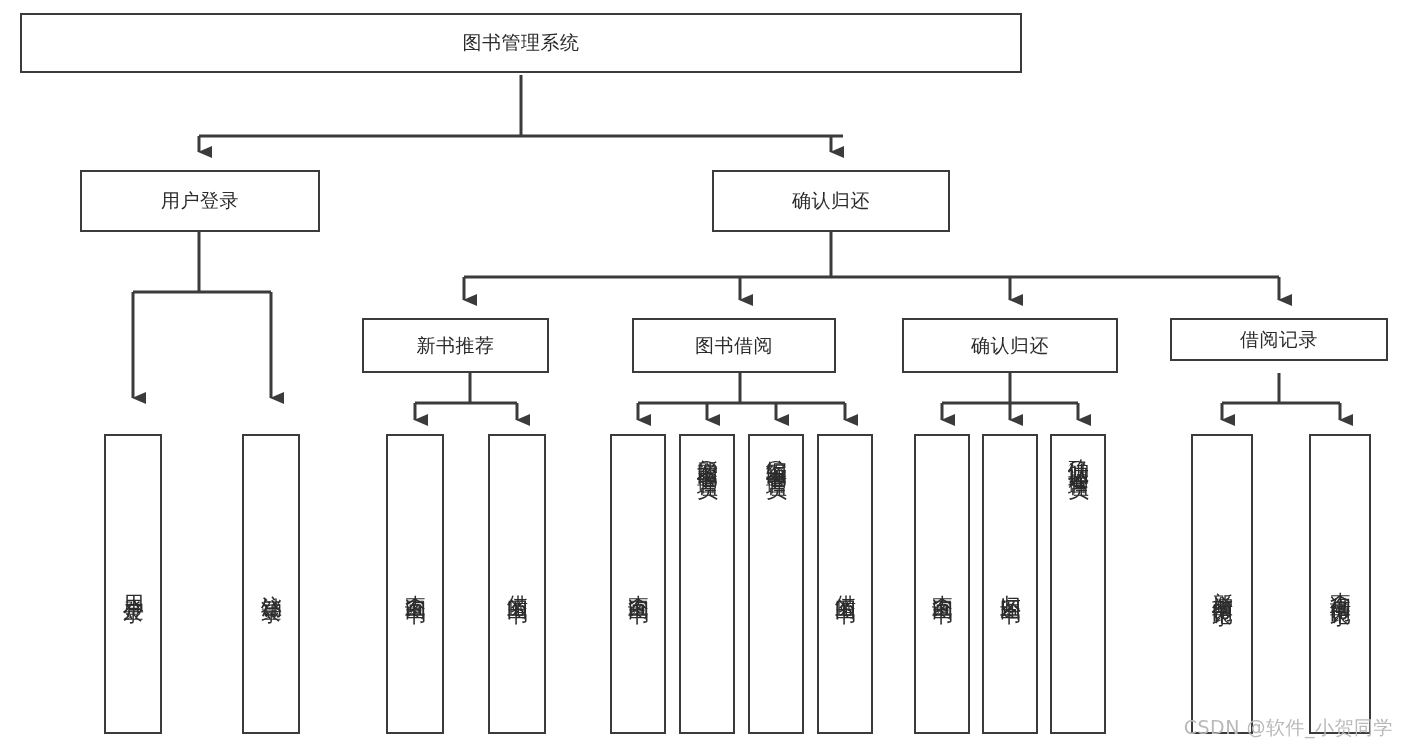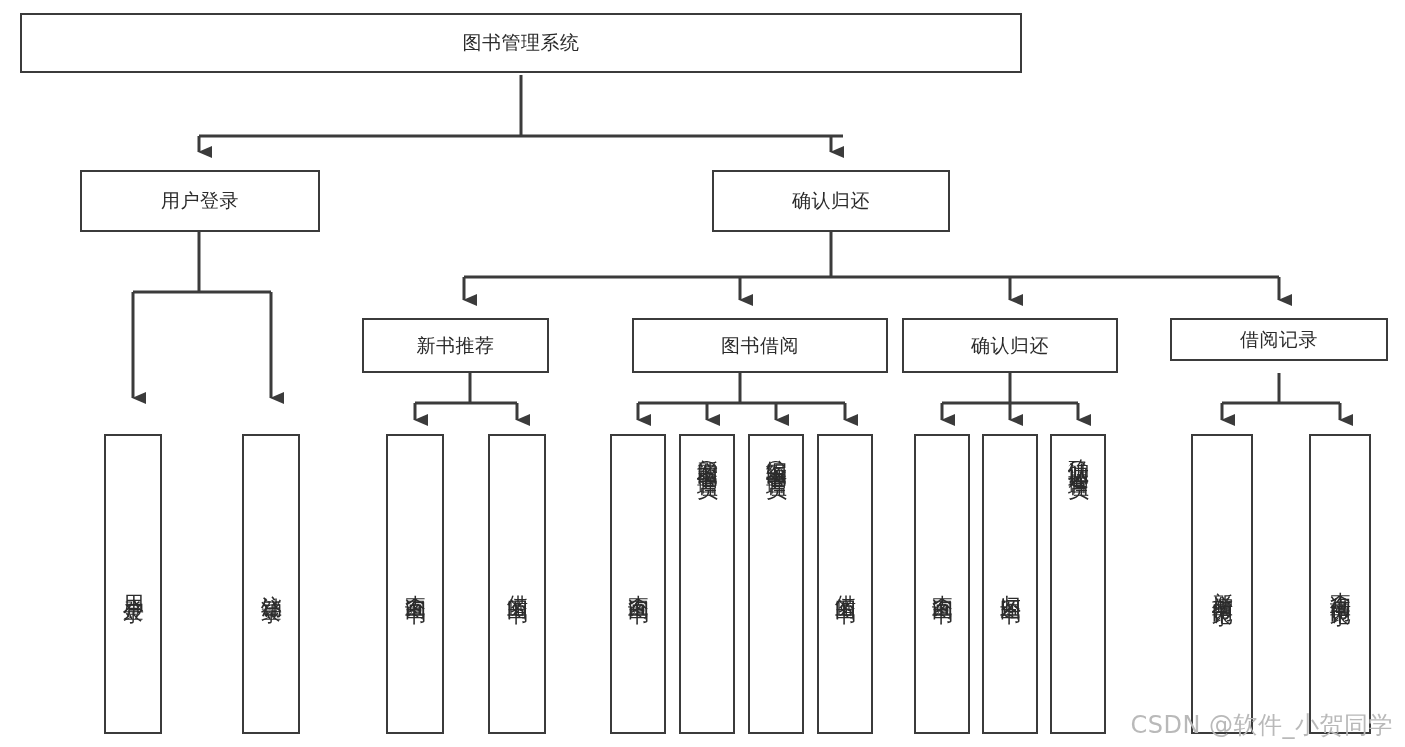--- a/index.html
+++ b/index.html
@@ -53,21 +53,21 @@
     justify-content: flex-start;
   }
   .node-label {
     display: block;
     white-space: nowrap;
   }
   .watermark {
     position: absolute;
     right: 12px;
     bottom: 6px;
-    font-size: 24px;
+    font-size: 19px;
     color: #b9b9b9;
     white-space: nowrap;
     letter-spacing: 0.5px;
     pointer-events: none;
   }
 </style>
 </head>
 <body>
 
 <div id="diagram-root">
@@ -129,21 +129,21 @@
   <div class="node horiz" style="left:80px; top:170px; width:240px; height:62px;">
     <span class="node-label">用户登录</span>
   </div>
   <div class="node horiz" style="left:712px; top:170px; width:238px; height:62px;">
     <span class="node-label">确认归还</span>
   </div>
 
   <div class="node horiz" style="left:362px; top:318px; width:187px; height:55px;">
     <span class="node-label">新书推荐</span>
   </div>
-  <div class="node horiz" style="left:632px; top:318px; width:256px; height:55px;">
+  <div class="node horiz" style="left:632px; top:318px; width:204px; height:55px;">
     <span class="node-label">图书借阅</span>
   </div>
   <div class="node horiz" style="left:902px; top:318px; width:216px; height:55px;">
     <span class="node-label">确认归还</span>
   </div>
   <div class="node horiz" style="left:1170px; top:318px; width:218px; height:43px;">
     <span class="node-label">借阅记录</span>
   </div>
 
   <div class="node vert" style="left:104px; top:434px; width:58px; height:300px;">

